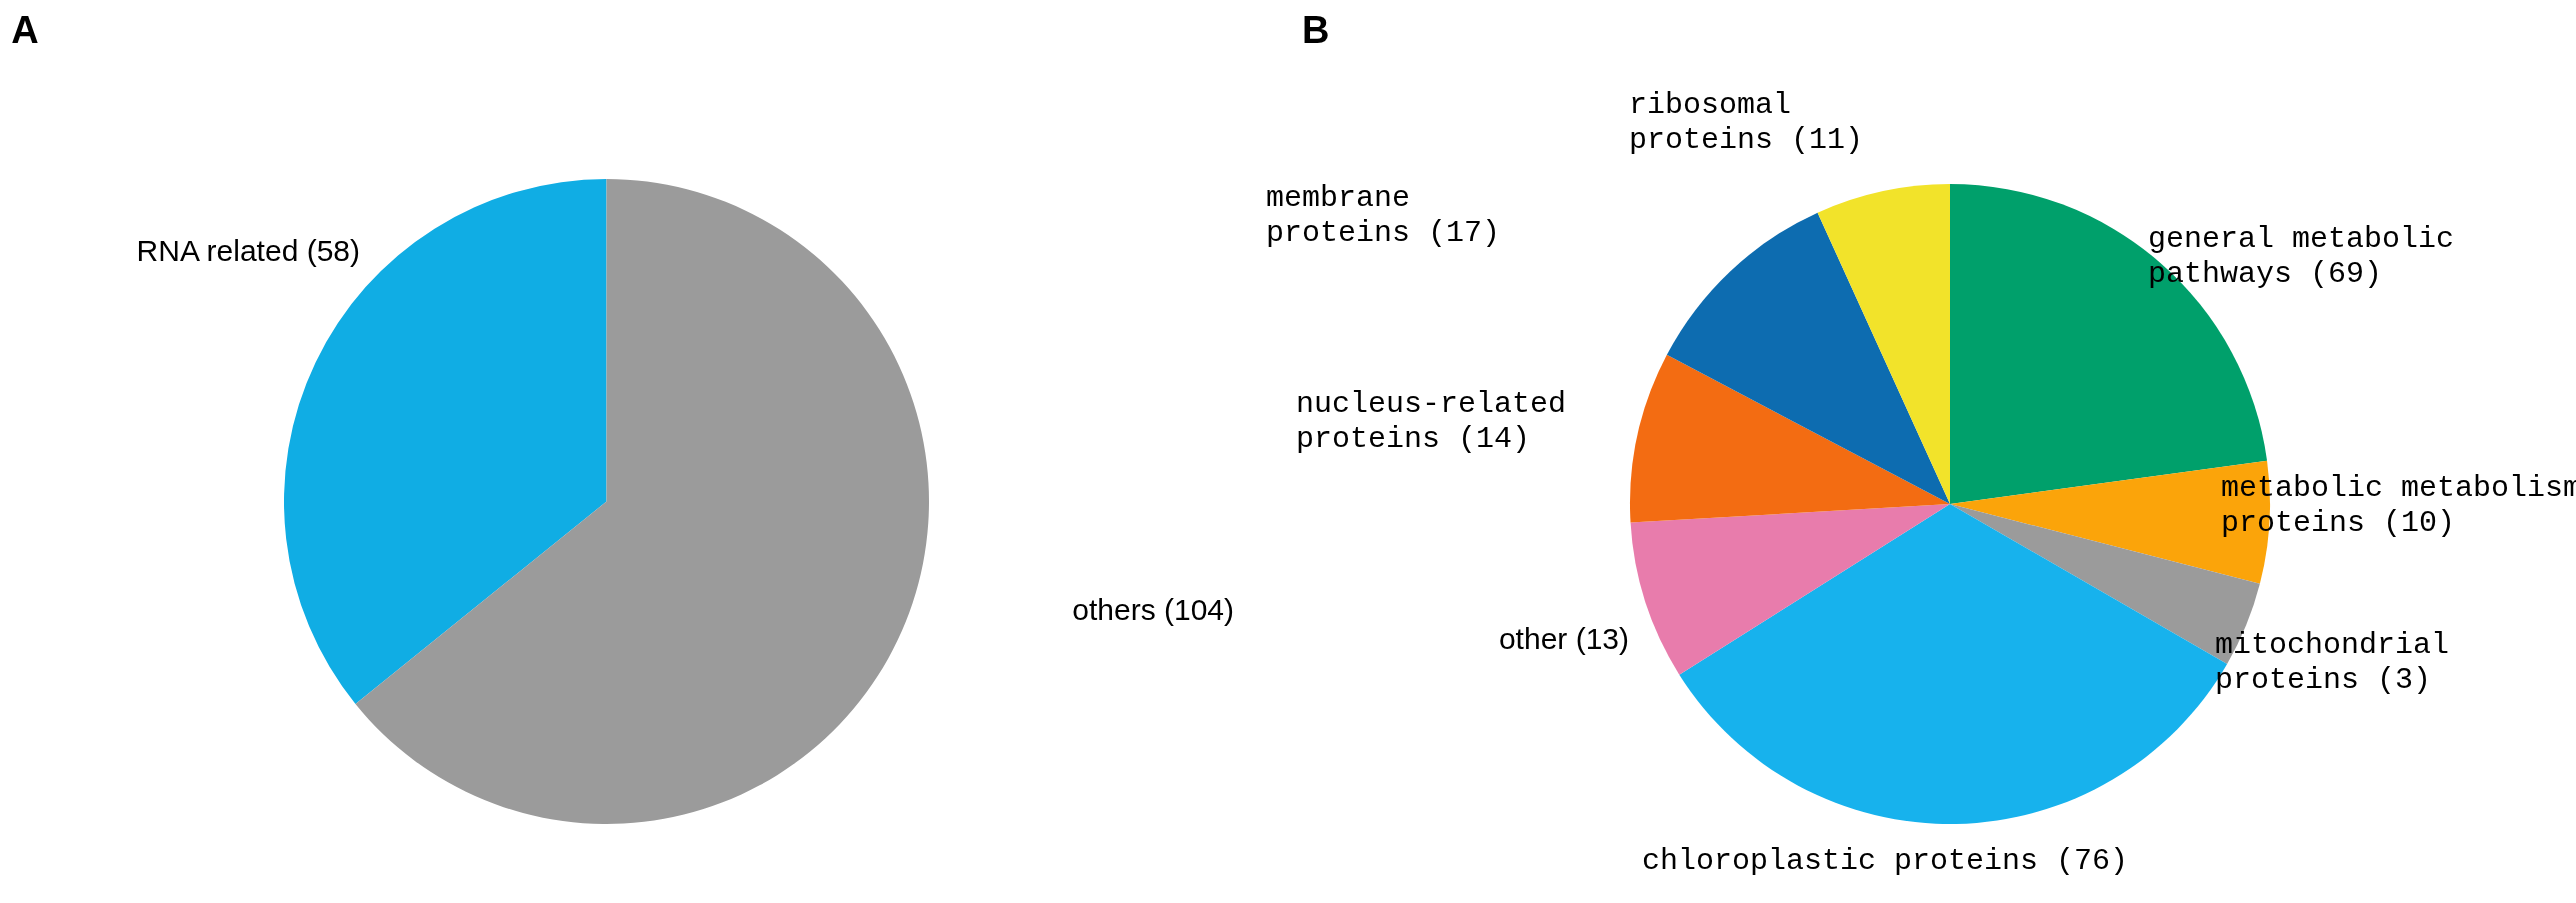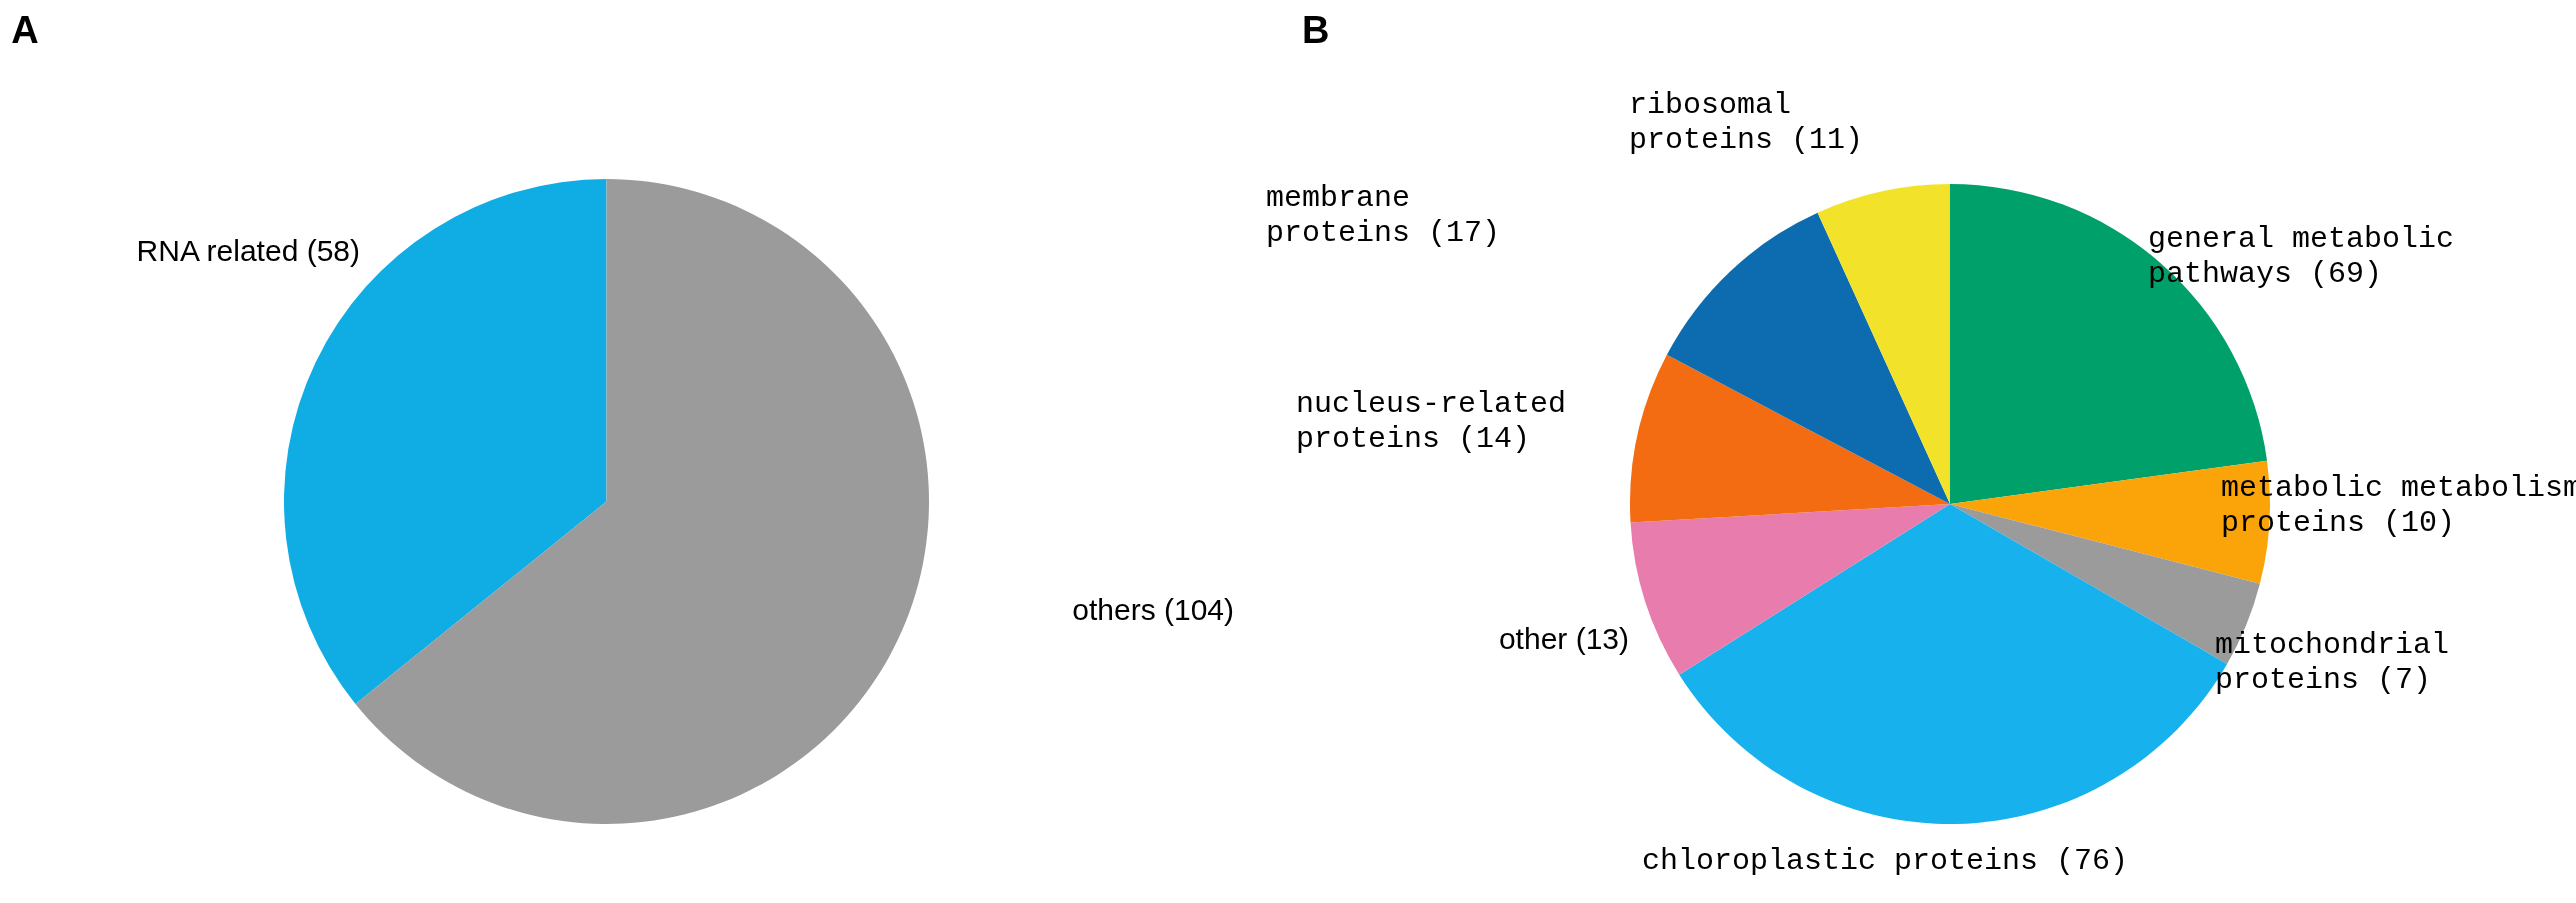--- a/index.html
+++ b/index.html
@@ -82,14 +82,14 @@
 <div class="pie-label lbl-center" id="b-label-nucleus"><span>nucleus-related</span><br><span>proteins (14)</span></div>
 
 <div class="pie-label lbl-right" id="b-label-other">other (13)</div>
 
 <div class="pie-label lbl-center" id="b-label-chloroplastic">chloroplastic proteins (76)</div>
 
 <div class="pie-label lbl-center" id="b-label-general"><span>general metabolic</span><br><span>pathways (69)</span></div>
 
 <div class="pie-label lbl-center" id="b-label-oxidative"><span>metabolic metabolism</span><br><span>proteins (10)</span></div>
 
-<div class="pie-label lbl-center" id="b-label-mitochondrial"><span>mitochondrial</span><br><span>proteins (7)</span></div>
+<div class="pie-label lbl-center" id="b-label-mitochondrial"><span>mitochondrial</span><br><span>proteins (3)</span></div>
 
 
 </body></html>

